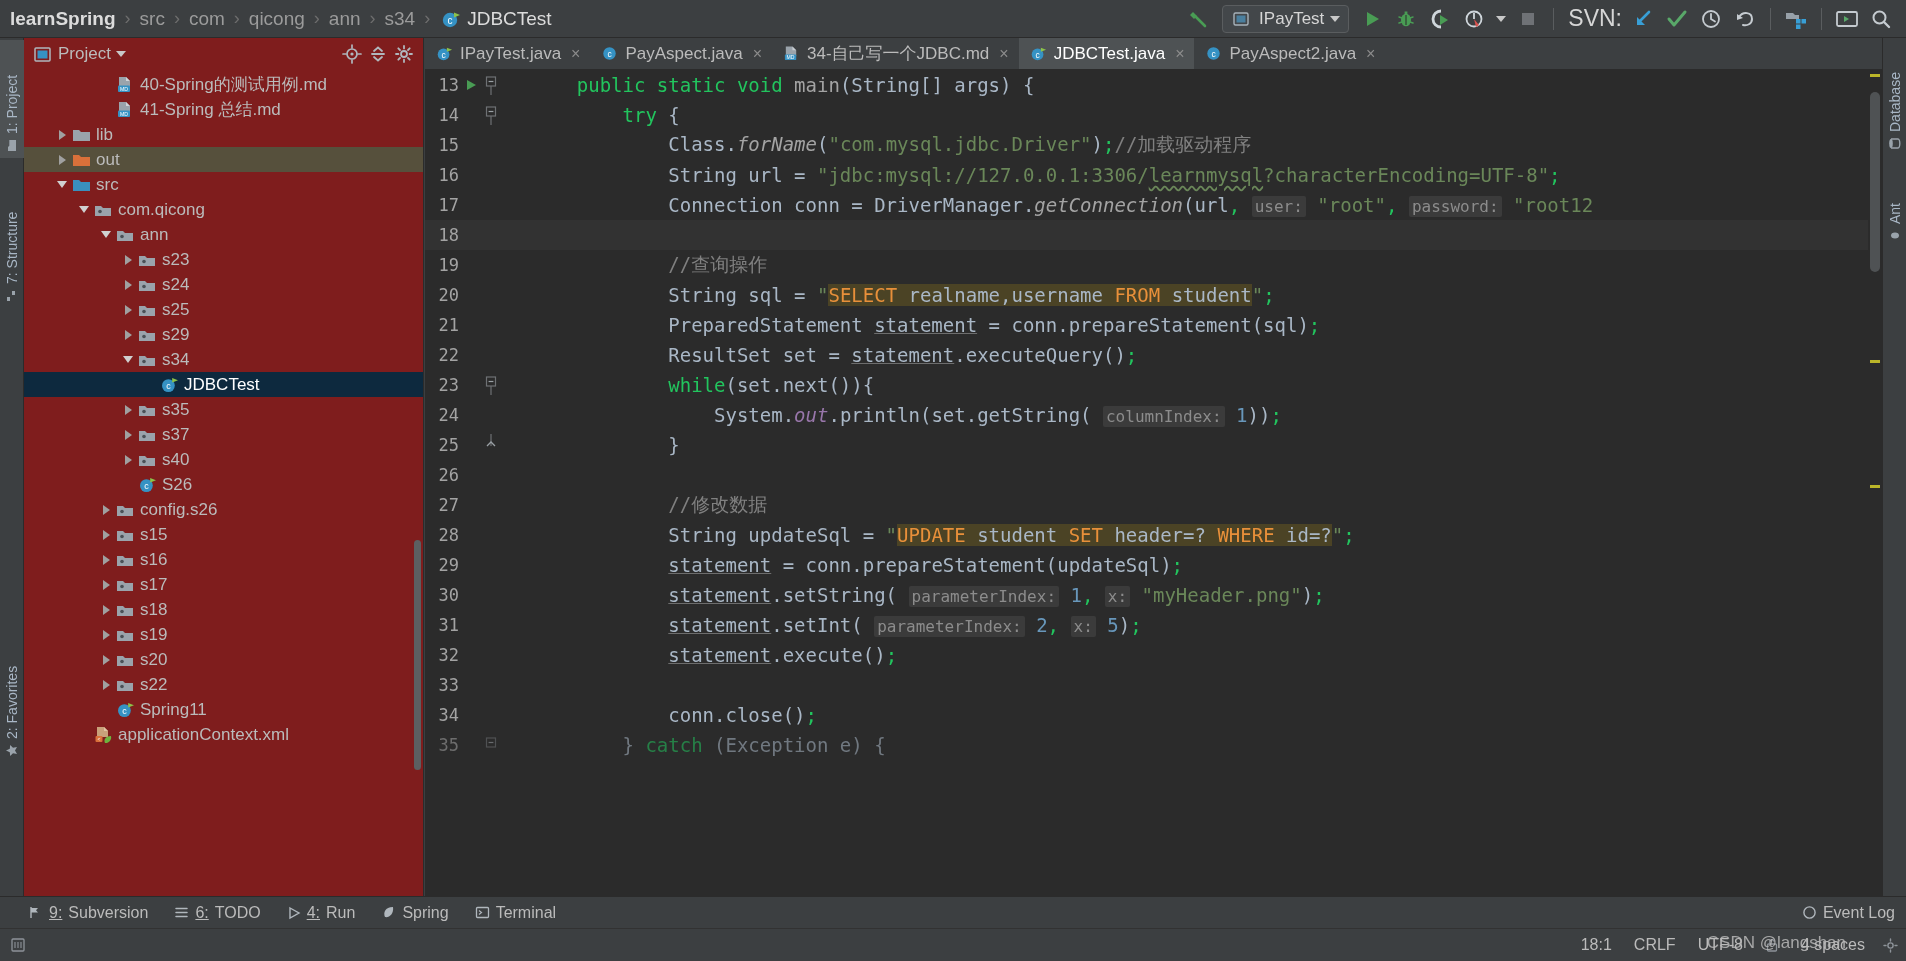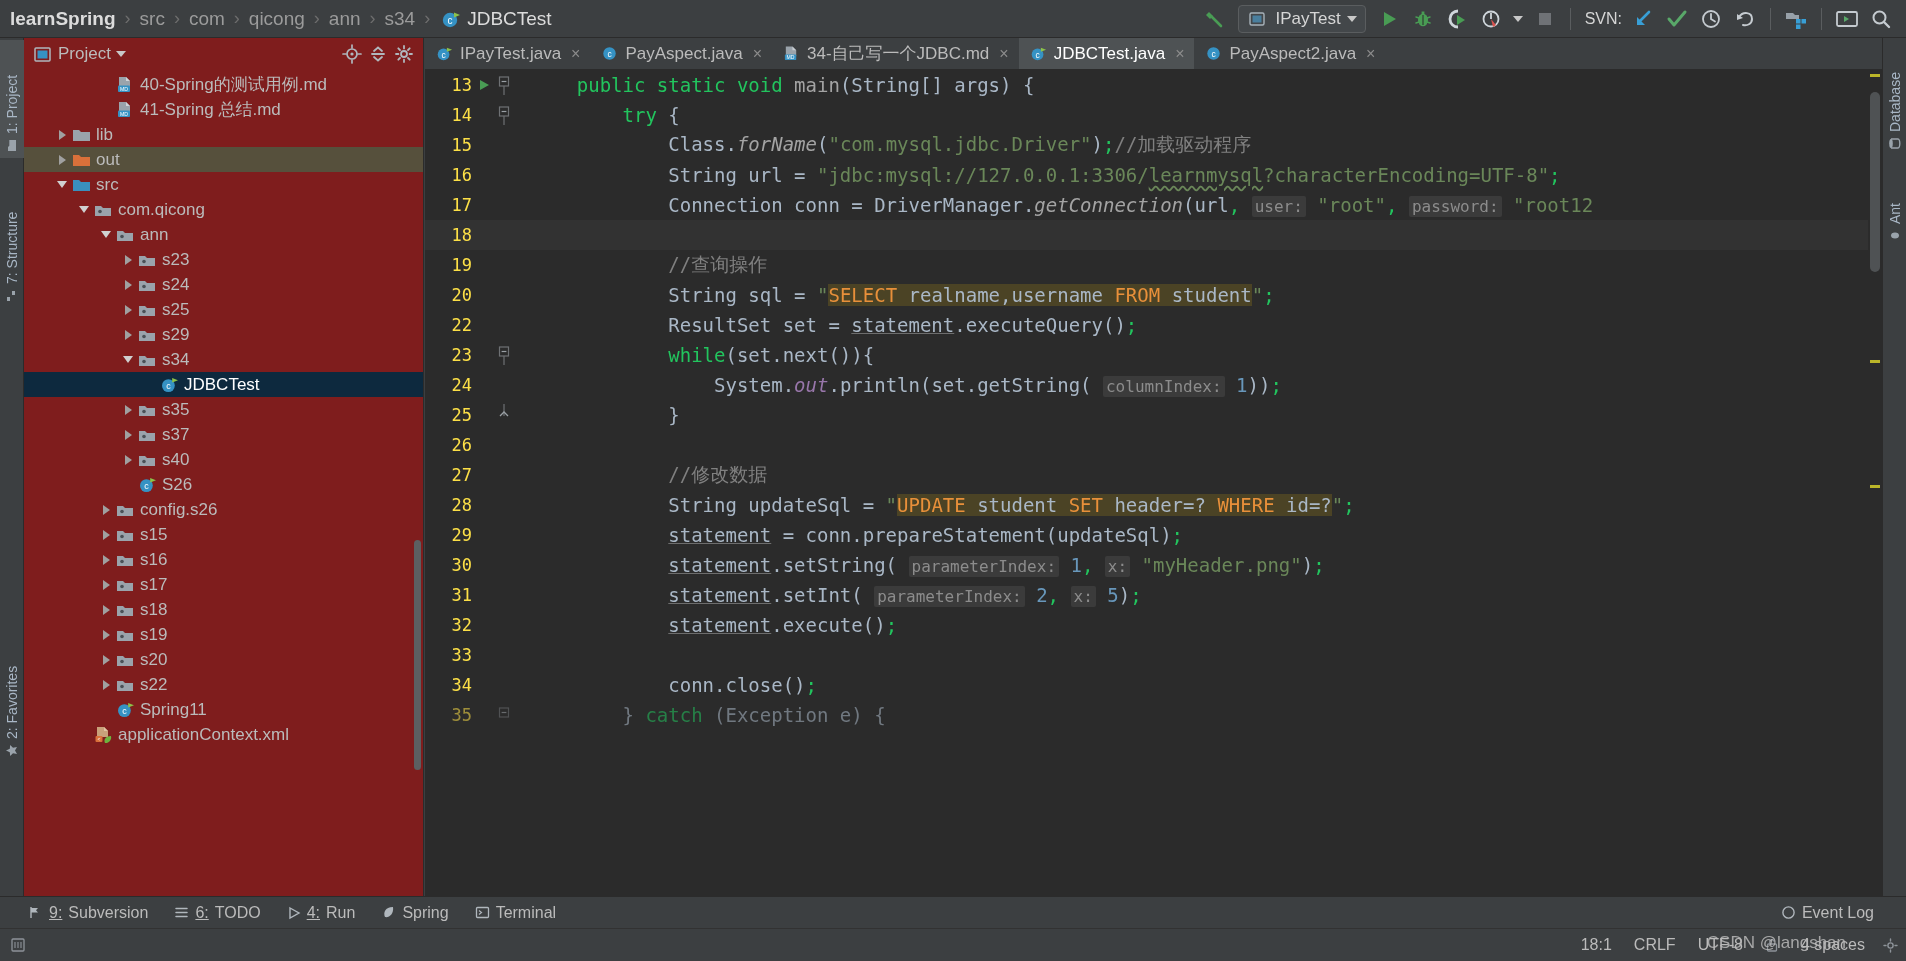--- a/index.html
+++ b/index.html
@@ -37,21 +37,21 @@
     border: 1px solid #5a5d5f; border-radius: 4px;
     height: 28px; padding: 0 8px 0 6px; margin: 0 6px;
     background: #43474a;
   }
   .run-config .label { color: #d6d6d6; font-size: 17px; }
   .caret-dn {
     width: 0; height: 0; border-left: 5px solid transparent;
     border-right: 5px solid transparent; border-top: 6px solid #c8c8c8;
   }
   .tb-sep { width: 1px; height: 22px; background: #5a5d5f; margin: 0 8px; }
-  .svn-label { color: #d6d6d6; font-size: 16px; margin: 0 4px 0 6px; }
+  .svn-label { color: #d6d6d6; font-size: 23px; margin: 0 4px 0 6px; }
 
   
   #leftstrip {
     position: absolute; left: 0; top: 38px; width: 24px; height: 890px;
     background: #3c3f41; border-right: 1px solid #2b2b2b;
   }
   .vtab {
     position: absolute; left: 0; width: 24px;
     writing-mode: vertical-rl; transform: rotate(180deg);
     color: #a9b7c6; font-size: 14px; text-align: center;
@@ -125,22 +125,22 @@
 
   #editor-body { flex: 1 1 auto; position: relative; overflow: hidden; background: #2b2b2b; }
 
   .code-row {
     position: relative; height: 30px; display: flex; align-items: center;
     font-family: "DejaVu Sans Mono", monospace; font-size: 19px;
   }
   .code-row.cur { background: #323232; }
   .gutter {
     width: 95px; flex: none; height: 30px;
-    display: flex; align-items: center; justify-content: flex-end;
-    color: #fde047; font-size: 17px;
+    display: flex; align-items: center; justify-content: flex-start;
+    color: #a3a3a3; font-size: 17px;
     font-family: "DejaVu Sans Mono", monospace;
     padding-right: 8px; position: relative;
   }
   .gutter .ln { width: 34px; text-align: right; }
   .gmark { width: 24px; display: inline-flex; align-items: center; justify-content: center; }
   .fold { width: 16px; display: inline-flex; align-items: center; justify-content: center; }
   .codetext { white-space: pre; color: #a9b7c6; padding-left: 11px; }
 
   
   .kw   { color: #22c55e; }
@@ -923,20 +923,28 @@
 
     <div class="code-row">
       <span class="gutter">
         <span class="ln">20</span>
         <span class="gmark"></span>
         <span class="fold"></span>
       </span>
       <span class="codetext"><span class="ident">            String sql = </span><span class="str">"</span><span class="sqlhl"><span class="sqlkw">SELECT</span><span class="sqlid"> realname,username </span><span class="sqlkw">FROM</span><span class="sqlid"> student</span></span><span class="str">"</span><span class="kw">;</span></span>
     </div>
 
+    <div class="code-row">
+      <span class="gutter">
+        <span class="ln">21</span>
+        <span class="gmark"></span>
+        <span class="fold"></span>
+      </span>
+      <span class="codetext"><span class="ident">            PreparedStatement </span><span class="uline">statement</span><span class="ident"> = conn.prepareStatement(sql)</span><span class="kw">;</span></span>
+    </div>
 
     <div class="code-row">
       <span class="gutter">
         <span class="ln">22</span>
         <span class="gmark"></span>
         <span class="fold"></span>
       </span>
       <span class="codetext"><span class="ident">            ResultSet set = </span><span class="uline">statement</span><span class="ident">.executeQuery()</span><span class="kw">;</span></span>
     </div>
 
@@ -1128,21 +1136,21 @@
       <svg width="15" height="15" viewBox="0 0 15 15">
         <rect x="1.5" y="2.5" width="12" height="10" rx="1" fill="none" stroke="#b0b7bd" stroke-width="1.3"></rect>
         <path d="M4 5.5 L6.5 7.5 L4 9.5" fill="none" stroke="#b0b7bd" stroke-width="1.2"></path>
       </svg>
     </span>
     <span>Terminal</span>
   </div>
 
   <div class="bb-spacer"></div>
 
-  <div class="btool" style="margin-right:32px">
+  <div class="btool" style="margin-right:11px">
     <span>
       <svg width="15" height="15" viewBox="0 0 15 15">
           <circle cx="7.5" cy="7.5" r="5.6" fill="none" stroke="#b0b7bd" stroke-width="1.4"></circle>
         </svg>
     </span>
     <span>Event Log</span>
   </div>
 </div>
 
 <div id="statusbar">

